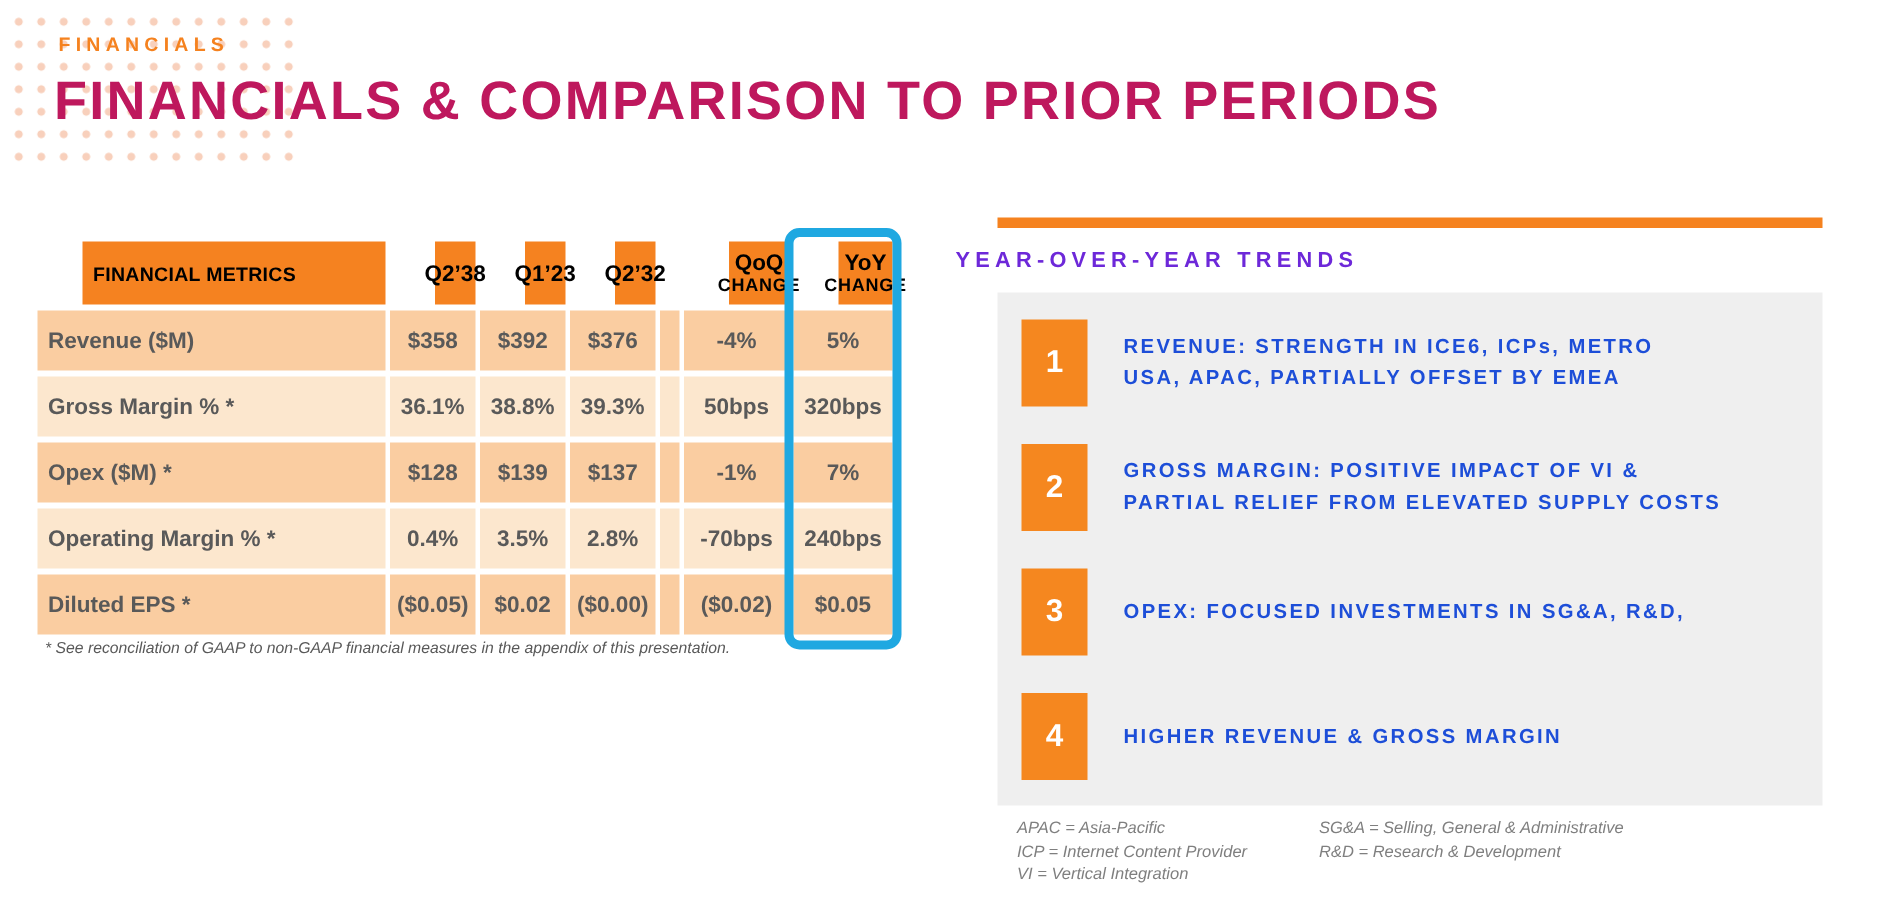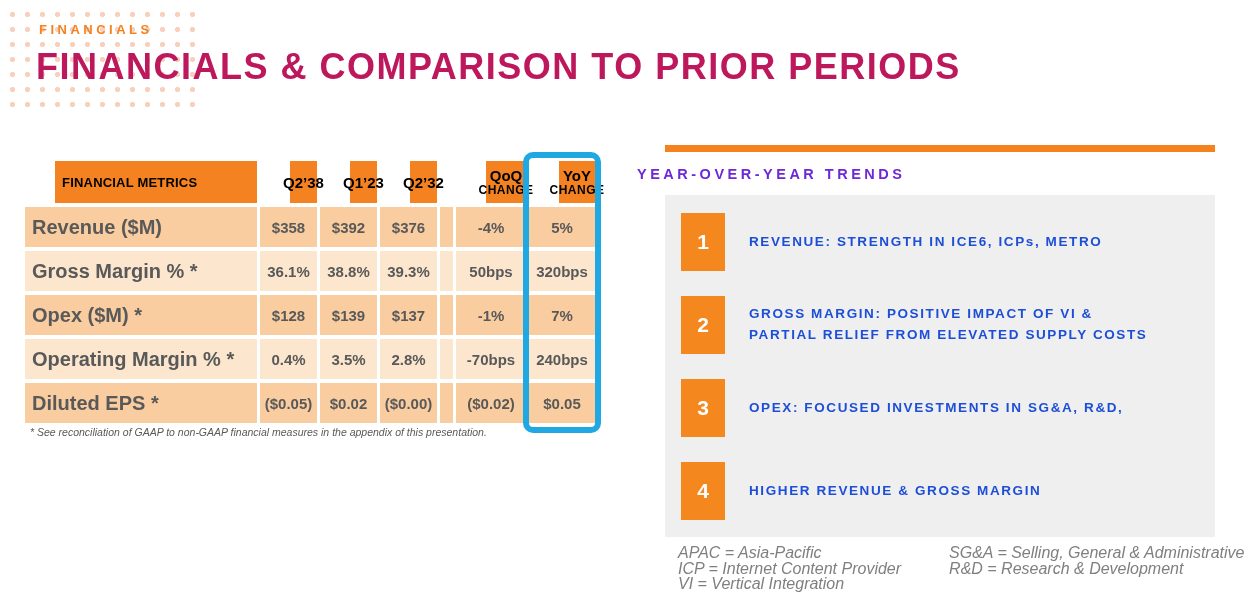--- a/index.html
+++ b/index.html
@@ -25,21 +25,21 @@
   .cell{display:flex;align-items:center;justify-content:center;
     font-weight:bold;color:#595959;font-size:15px;}
   .hdr{background:#f58220;color:#000000;margin-left:30px;}
   .hdr-label{justify-content:flex-start;padding-left:7px;font-size:13px;letter-spacing:0.2px;}
   .hdr-period{font-size:15px;}
   .hdr-stack{flex-direction:column;line-height:1.05;}
   .hdr-stack .l1{font-size:15px;}
   .hdr-stack .l2{font-size:12px;letter-spacing:0.5px;}
   .dk{background:#facda1;}
   .lt{background:#fce7ce;}
-  .row-label{justify-content:flex-start;padding-left:7px;font-size:20px;}
+  .row-label{justify-content:flex-start;padding-left:7px;font-size:15px;}
 
   .yoy-highlight{position:absolute;left:523px;top:152px;width:78px;height:281px;
     border:6px solid #1fa8e1;border-radius:10px;box-sizing:border-box;
     background:transparent;z-index:3;pointer-events:none;}
 
   .footnote{position:absolute;left:30px;top:426px;z-index:1;color:#595959;
     font-size:10.5px;font-style:italic;}
 
   
   .accent-bar{position:absolute;left:665px;top:145px;width:550px;height:7px;
@@ -51,21 +51,21 @@
     display:flex;flex-direction:column;gap:25px;}
   .trend-item{display:flex;align-items:center;gap:24px;height:58px;}
   .trend-num{width:44px;height:58px;background:#f5871f;color:#ffffff;flex:0 0 44px;
     display:flex;align-items:center;justify-content:center;
     font-size:21px;font-weight:bold;}
   .trend-text{color:#1d4ed8;font-size:13.5px;font-weight:bold;
     letter-spacing:1.6px;line-height:1.55;}
 
   .glossary{position:absolute;left:678px;top:545px;z-index:1;display:flex;gap:48px;}
   .glossary-col{display:flex;flex-direction:column;}
-  .glossary-col div{color:#7f7f7f;font-size:16px;font-style:italic;line-height:15.5px;}
+  .glossary-col div{color:#7f7f7f;font-size:11px;font-style:italic;line-height:15.5px;}
 </style>
 </head>
 <body>
 
 <div class="slide">
 
   <div class="dot-grid"></div>
 
   <div class="eyebrow">FINANCIALS</div>
   <div class="title">FINANCIALS &amp; COMPARISON TO PRIOR PERIODS</div>
@@ -132,20 +132,21 @@
   <div class="footnote">* See reconciliation of GAAP to non-GAAP financial measures in the appendix of this presentation.</div>
 
   <div class="accent-bar"></div>
   <div class="trends-heading">YEAR-OVER-YEAR TRENDS</div>
 
   <div class="trends-panel">
     <div class="trend-item">
       <div class="trend-num">1</div>
       <div class="trend-text">
         <div>REVENUE: STRENGTH IN ICE6, ICPs, METRO</div>
+        <div>USA, APAC, PARTIALLY OFFSET BY EMEA</div>
       </div>
     </div>
     <div class="trend-item">
       <div class="trend-num">2</div>
       <div class="trend-text">
         <div>GROSS MARGIN: POSITIVE IMPACT OF VI &amp;</div>
         <div>PARTIAL RELIEF FROM ELEVATED SUPPLY COSTS</div>
       </div>
     </div>
     <div class="trend-item">

